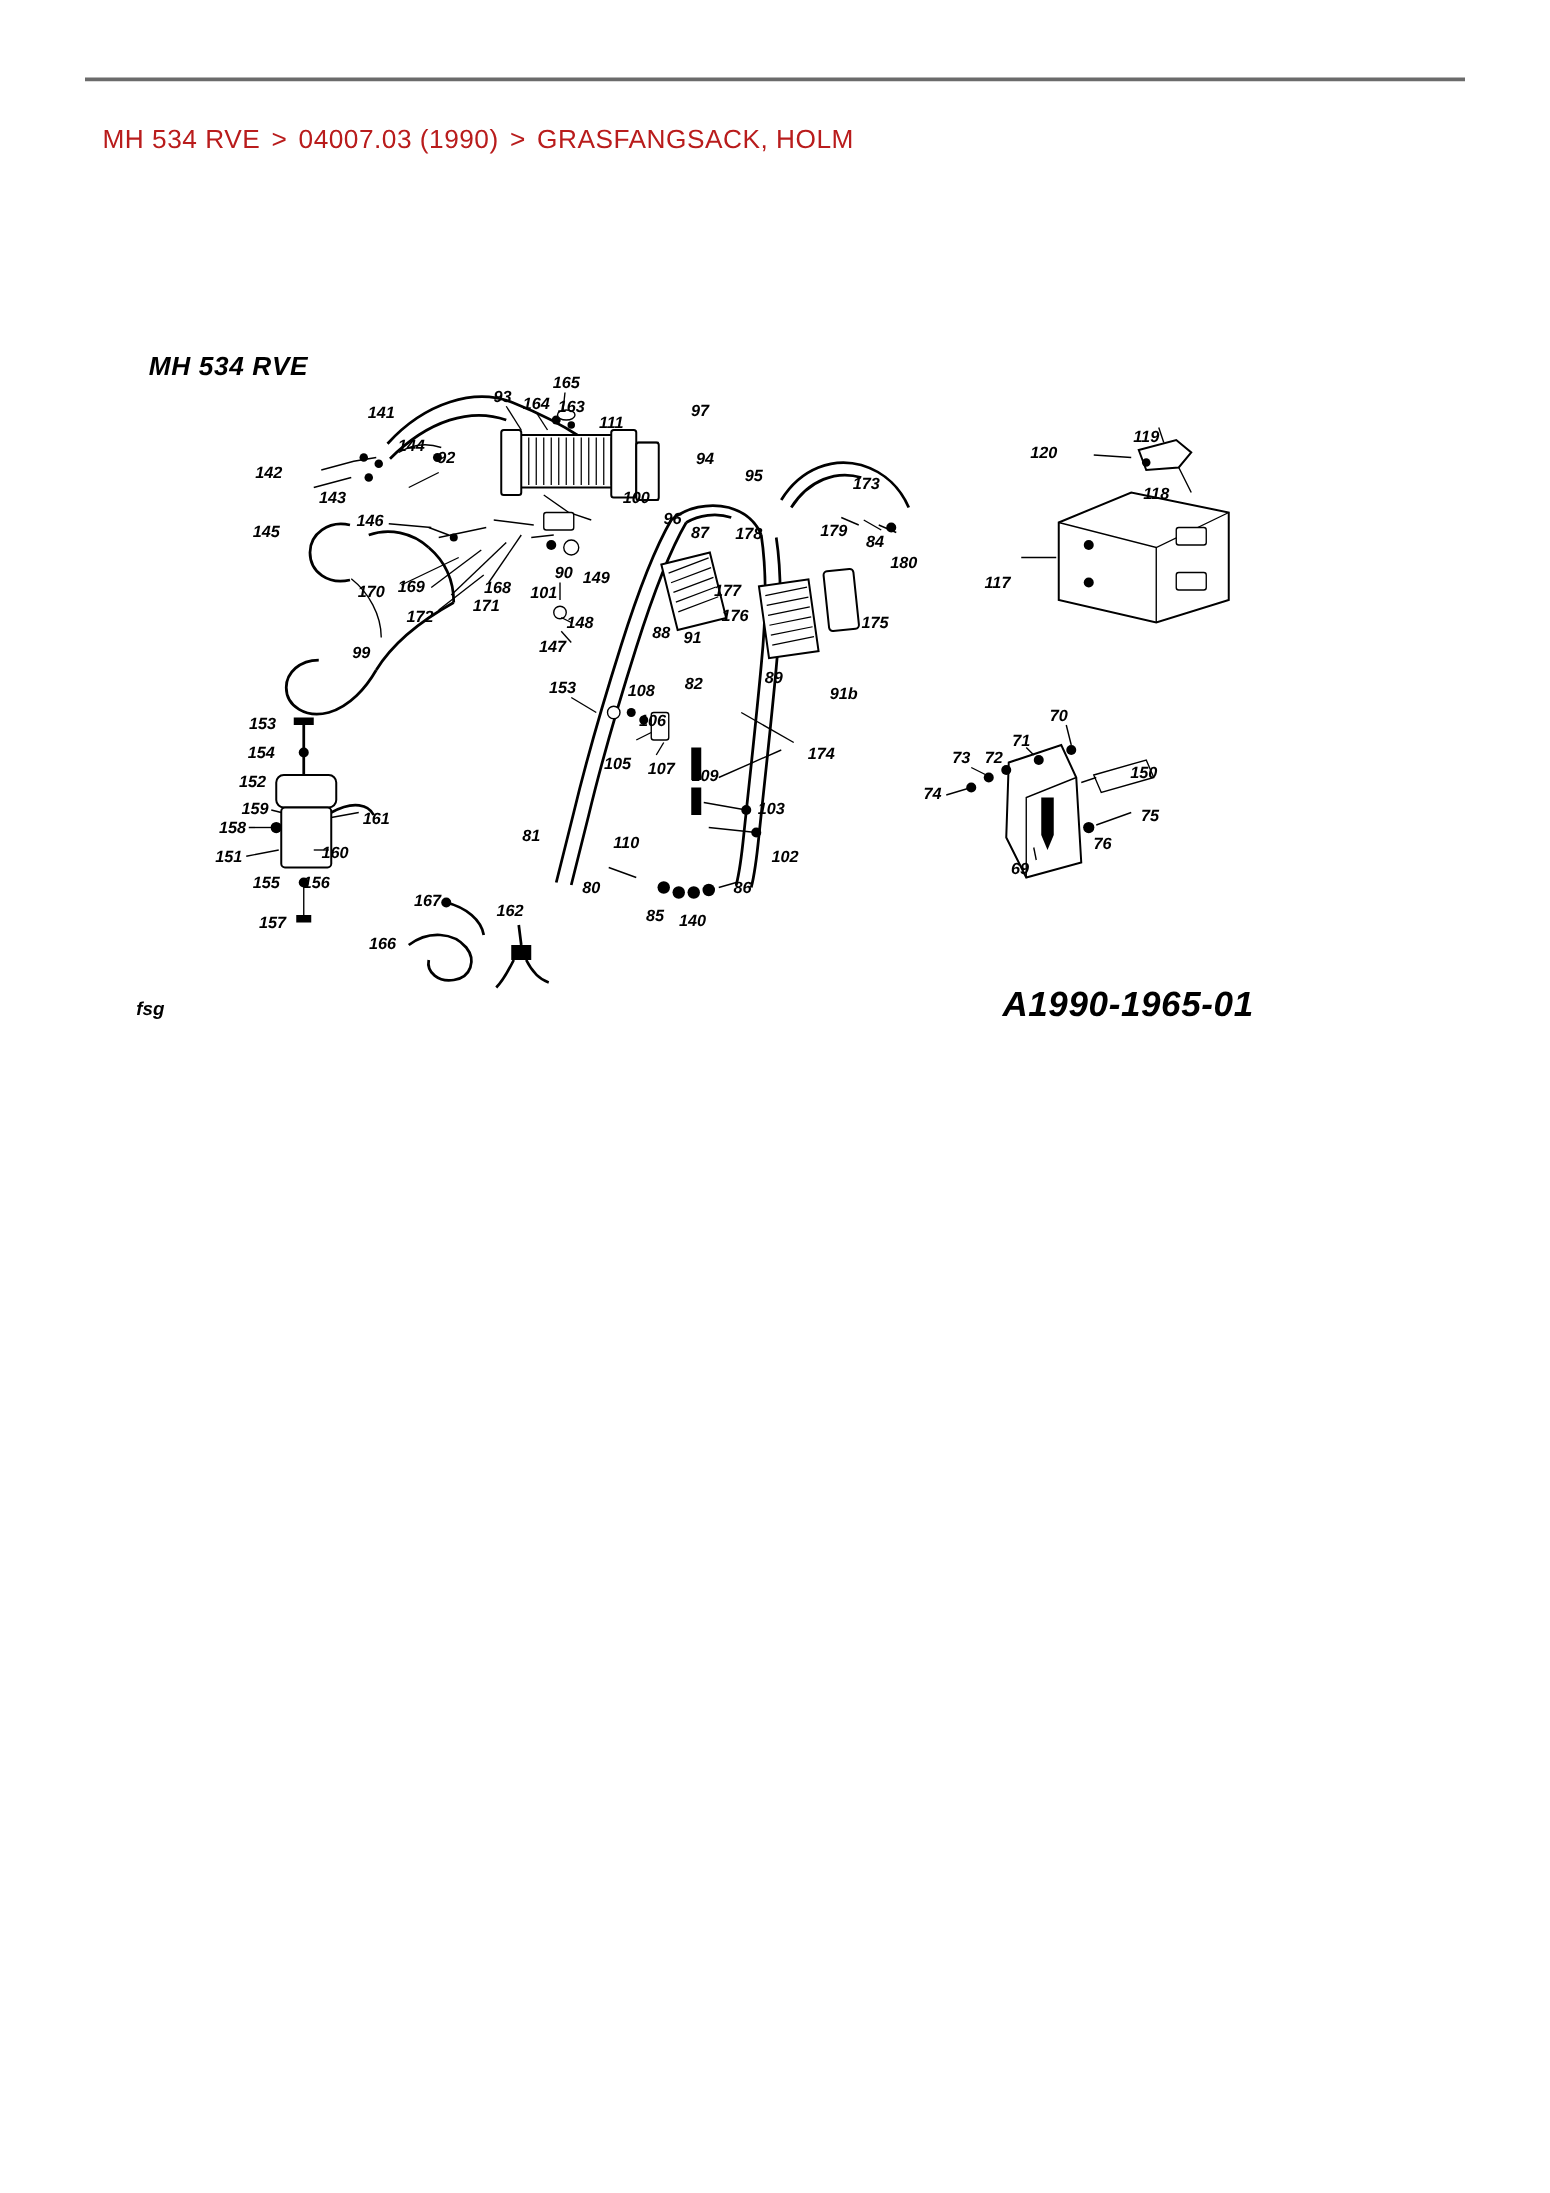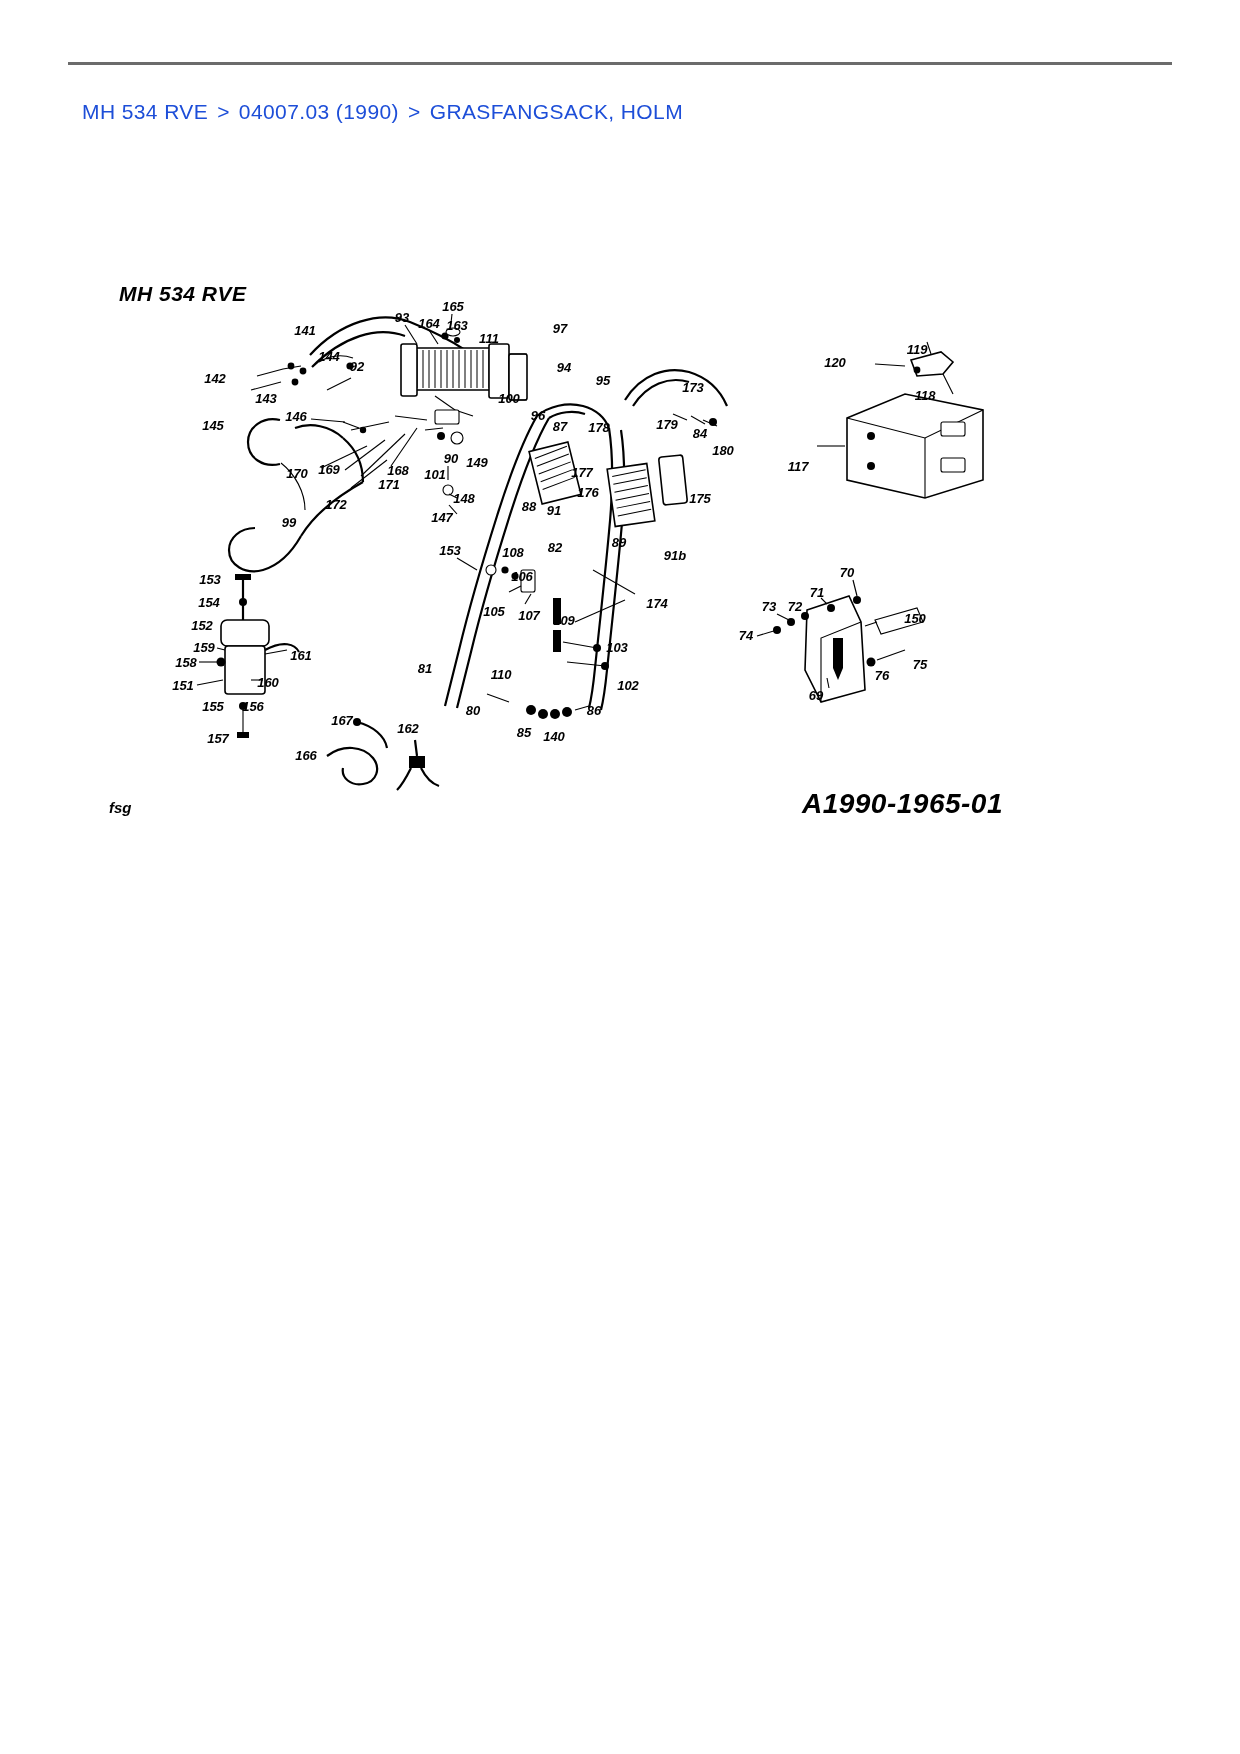--- a/index.html
+++ b/index.html
@@ -27,21 +27,21 @@
     height: 3px;
     background: #6b6b6b;
   }
   .breadcrumb {
     position: absolute;
     left: 82px;
     top: 100px;
     font-size: 21px;
     letter-spacing: 0.4px;
     white-space: nowrap;
-    color: #1d4ed8;
+    color: #b91c1c;
   }
   .breadcrumb span.sep {
     padding: 0 9px;
   }
   .diagram-wrap {
     position: absolute;
     left: 105px;
     top: 270px;
     width: 900px;
     height: 560px;
@@ -316,21 +316,21 @@
       <div class="callout" style="left:433px; top:145px;">96</div>
       <div class="callout" style="left:346px; top:188px;">90</div>
       <div class="callout" style="left:330px; top:204px;text-align:center;">101</div>
       <div class="callout" style="left:372px; top:192px;">149</div>
       <div class="callout" style="left:359px; top:228px;">148</div>
       <div class="callout" style="left:337px; top:247px;">147</div>
       <div class="callout" style="left:293px; top:200px;">168</div>
       <div class="callout" style="left:284px; top:214px;">171</div>
       <div class="callout" style="left:224px; top:199px;">169</div>
       <div class="callout" style="left:192px; top:203px;">170</div>
-      <div class="callout" style="left:231px; top:223px;margin-top:11px;">172</div>
+      <div class="callout" style="left:231px; top:223px;">172</div>
       <div class="callout" style="left:184px; top:252px;">99</div>
       <div class="callout" style="left:345px; top:280px;">153</div>
       <div class="callout" style="left:408px; top:282px;">108</div>
       <div class="callout" style="left:417px; top:306px;">106</div>
       <div class="callout" style="left:389px; top:341px;">105</div>
       <div class="callout" style="left:424px; top:345px;">107</div>
       <div class="callout" style="left:320px; top:398px;">81</div>
       <div class="callout" style="left:396px; top:404px;">110</div>
       <div class="callout" style="left:368px; top:440px;">80</div>
       <div class="callout" style="left:419px; top:462px;">85</div>
@@ -357,21 +357,21 @@
       <div class="callout" style="left:730px; top:92px;">120</div>
       <div class="callout" style="left:812px; top:79px;">119</div>
       <div class="callout" style="left:820px; top:125px;">118</div>
       <div class="callout" style="left:693px; top:196px;">117</div>
       <div class="callout" style="left:742px; top:302px;">70</div>
       <div class="callout" style="left:712px; top:322px;">71</div>
       <div class="callout" style="left:690px; top:336px;">72</div>
       <div class="callout" style="left:664px; top:336px;">73</div>
       <div class="callout" style="left:641px; top:365px;">74</div>
       <div class="callout" style="left:810px; top:348px;">150</div>
-      <div class="callout" style="left:815px; top:382px;margin-top:12px;">75</div>
+      <div class="callout" style="left:815px; top:382px;">75</div>
       <div class="callout" style="left:777px; top:405px;">76</div>
       <div class="callout" style="left:711px; top:425px;">69</div>
       <div class="callout" style="left:105px; top:309px;">153</div>
       <div class="callout" style="left:104px; top:332px;">154</div>
       <div class="callout" style="left:97px;  top:355px;">152</div>
       <div class="callout" style="left:99px;  top:377px;">159</div>
       <div class="callout" style="left:81px;  top:392px;">158</div>
       <div class="callout" style="left:78px;  top:415px;">151</div>
       <div class="callout" style="left:163px; top:412px;">160</div>
       <div class="callout" style="left:196px; top:385px;">161</div>

